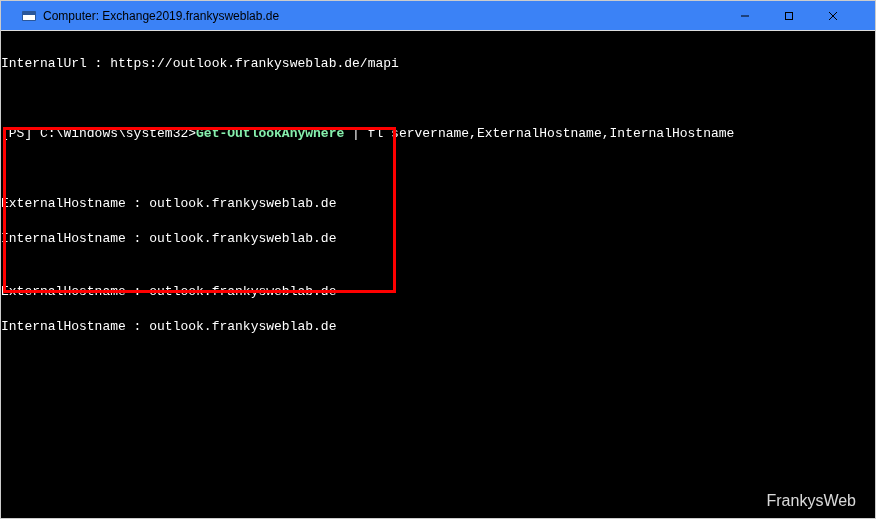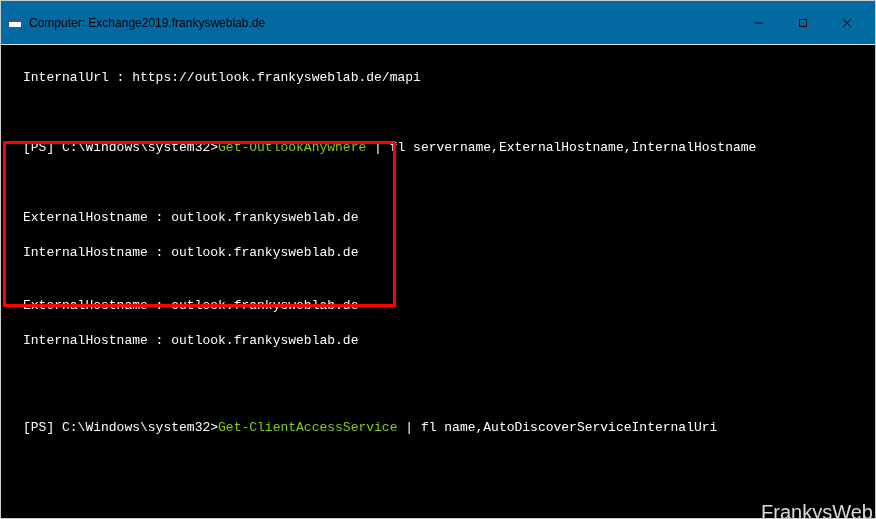--- a/index.html
+++ b/index.html
@@ -10,26 +10,26 @@
     body {
       width: 876px;
       height: 519px;
       font-family: Consolas, "Courier New", monospace;
       font-size: 13px;
       background: #fff;
       overflow: hidden;
       border: 1px solid #ccc;
     }
     .title-bar {
-      height: 44px;
-      background: #0369a1;
+      height: 30px;
+      background: #3b82f6;
       border-bottom: 1px solid #ddd;
       display: flex;
       align-items: center;
-      padding: 0 6px;
+      padding: 0 20px;
       font-family: "Segoe UI", Arial, sans-serif;
       font-size: 12px;
       color: #000;
     }
     .title-bar .icon {
       width: 16px;
       height: 16px;
       margin-right: 6px;
       display: inline-flex;
       align-items: center;
@@ -52,50 +52,50 @@
       display: flex;
       align-items: center;
       justify-content: center;
       color: #000;
     }
     .terminal {
       background: #000;
       color: #fff;
       width: 100%;
       height: calc(100% - 30px);
-      padding: 6px 22px;
+      padding: 6px 0;
       position: relative;
       white-space: pre;
       line-height: 1.35;
       overflow: hidden;
     }
     .line {
       white-space: pre;
     }
     .ps-text {
       color: #fff;
       font-family: Liberation Mono, monospace;
     }
     .cmd-white {
-      color: #84cc16;
+      color: #86efac;
+      font-weight: bold;
     }
     .highlight-box {
       position: absolute;
       border: 3px solid #ff0000;
       background: transparent;
       pointer-events: none;
     }
     .watermark {
       position: absolute;
       bottom: 6px;
-      right: 2px;
+      right: 19px;
       font-family: "Segoe UI", Arial, sans-serif;
-      font-size: 20px;
+      font-size: 16px;
       color: rgba(255,255,255,0.85);
-      text-decoration: underline;
     }
   </style>
 </head>
 <body>
 
 <div class="title-bar">
   <span class="icon">
     <svg viewBox="0 0 16 16">
       <rect x="1" y="3" width="14" height="10" rx="1" fill="#2b579a"></rect>
       <rect x="2" y="5" width="12" height="7" fill="#fff"></rect>
@@ -131,21 +131,20 @@
 <div class="line"></div>
 <div class="line"></div>
 <div class="line"><span>ExternalHostname : </span><span>outlook.frankysweblab.de</span></div>
 <div class="line"><span>InternalHostname : </span><span>outlook.frankysweblab.de</span></div>
 <div class="line"></div>
 <div class="line"><span>ExternalHostname : </span><span>outlook.frankysweblab.de</span></div>
 <div class="line"><span>InternalHostname : </span><span>outlook.frankysweblab.de</span></div>
 <div class="line"></div>
 <div class="line"></div>
 <div class="line"></div>
-<div class="line"><span class="ps-text">[PS] C:\Windows\system32&gt;</span><span class="cmd-white">Get-ClientAccessService</span><span> | fl name,AutoDiscoverServiceInternalUri</span></div>
 <div class="line"></div>
 <div class="line"></div>
 
 
 <div class="line"></div>
 
 
 <div class="line"></div>
 <div class="line"></div>
 <div class="line"></div>

